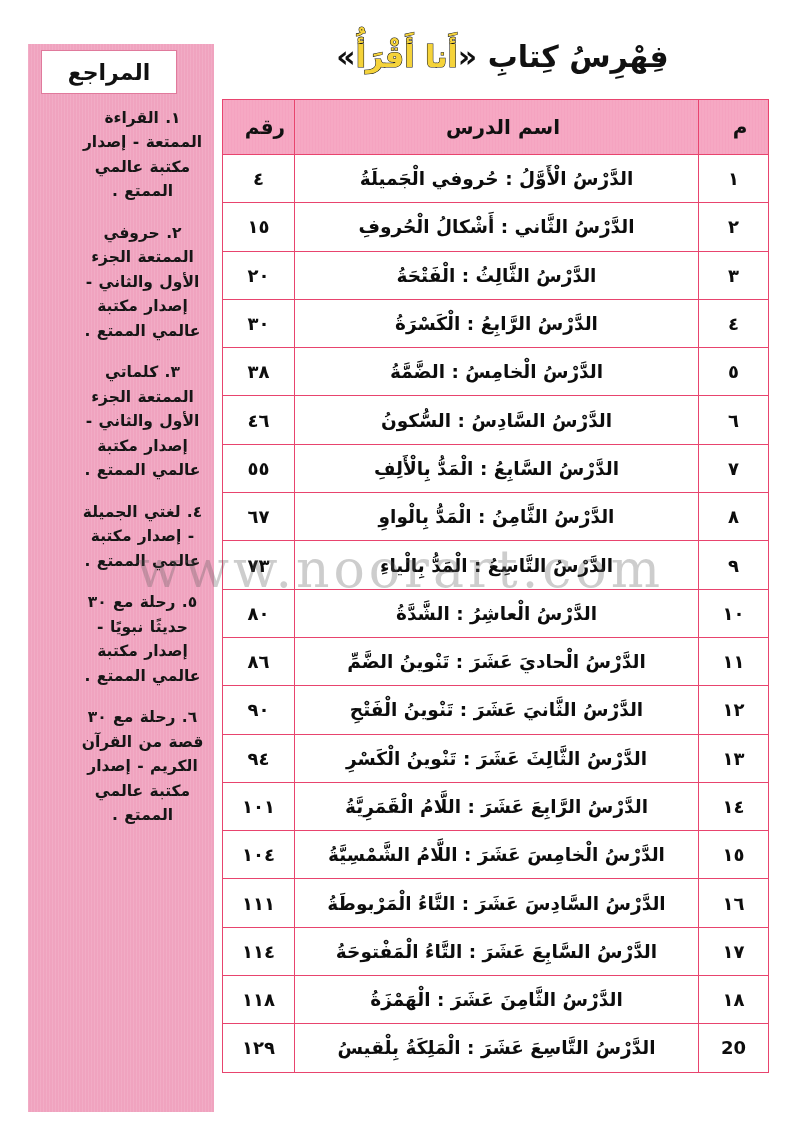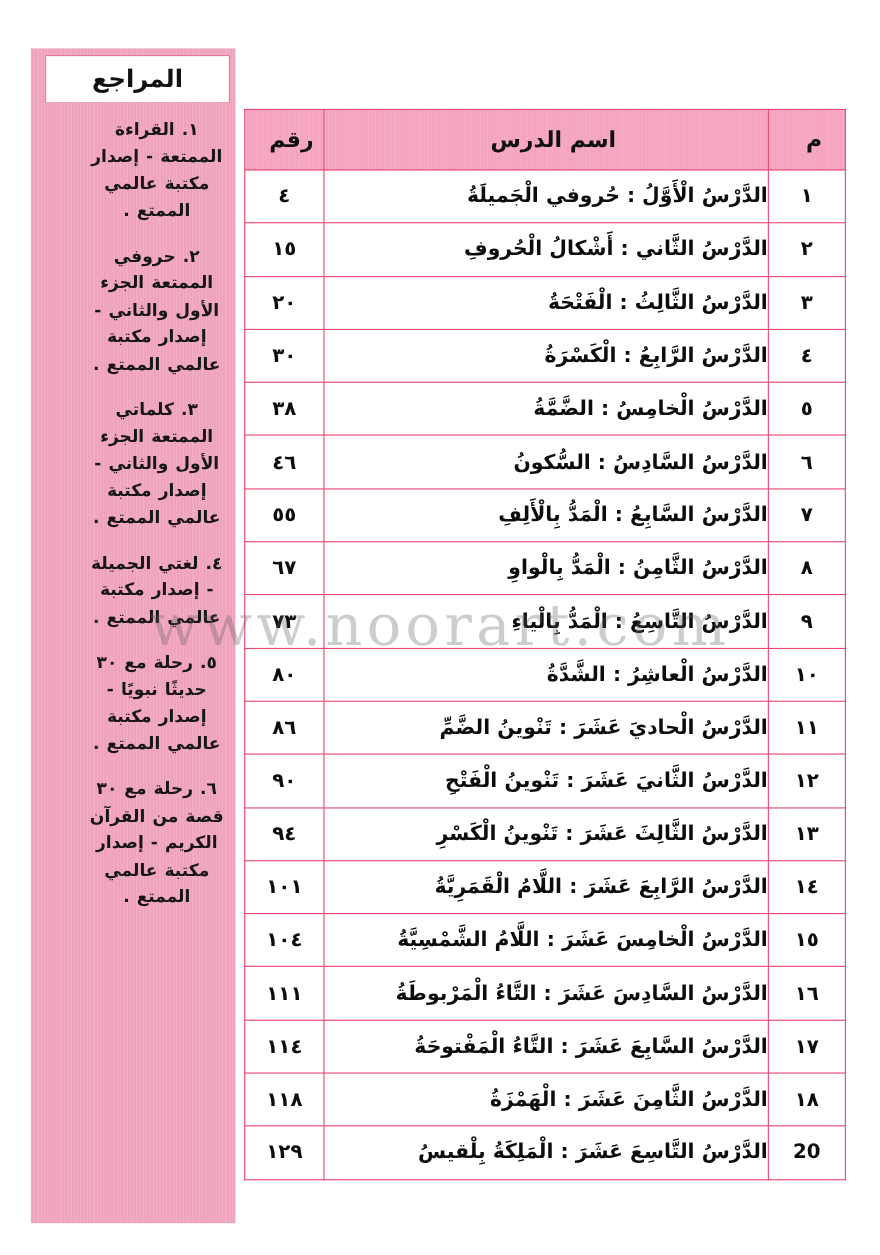--- a/index.html
+++ b/index.html
@@ -87,21 +87,21 @@
         rgba(255,255,255,0.10) 0px,
         rgba(255,255,255,0.10) 1px,
         rgba(0,0,0,0.00) 1px,
         rgba(0,0,0,0.00) 3px);
     z-index: 10;
   }
   .sidebar-head {
     position: absolute;
     top: 6px;
     left: 13px;
-    width: 168px;
+    width: 136px;
     height: 44px;
     background: #ffffff;
     border: 1.6px solid #e07a9c;
     display: flex;
     align-items: center;
     justify-content: center;
     box-sizing: border-box;
   }
   .sidebar-head span {
     font-size: 22px;
@@ -163,28 +163,31 @@
     vertical-align: middle;
     padding-left: 13px;
   }
   .toc-table tbody td {
     background: #ffffff;
     height: 47.3px;
     vertical-align: middle;
     color: #0d0d0d;
   }
   .col-num   { width: 56px;  text-align: center; font-size: 18px; font-weight: bold; }
-  .col-name  { width: 390px; font-size: 18.5px; font-weight: bold; }
+  .col-name  { width: 390px; text-align: center; font-size: 18.5px; font-weight: bold; }
   .col-page  { width: 58px;  text-align: center; font-size: 18px; font-weight: bold; }
 </style>
 </head>
 <body>
 
 <div class="page">
 
+  <div class="book-title">
+    <div class="ttl"><span>فِهْرِسُ كِتابِ</span> <span>«</span><span class="hilite">أَنا أَقْرَأُ</span><span>»</span></div>
+  </div>
 
   <aside class="sidebar">
     <div class="sidebar-head">
       <span>المراجع</span>
     </div>
     <div class="ref-list">
       <div class="ref-item">١. القراءة الممتعة - إصدار مكتبة عالمي الممتع .</div>
       <div class="ref-item">٢. حروفي الممتعة الجزء الأول والثاني - إصدار مكتبة عالمي الممتع .</div>
       <div class="ref-item">٣. كلماتي الممتعة الجزء الأول والثاني - إصدار مكتبة عالمي الممتع .</div>
       <div class="ref-item">٤. لغتي الجميلة - إصدار مكتبة عالمي الممتع .</div>

